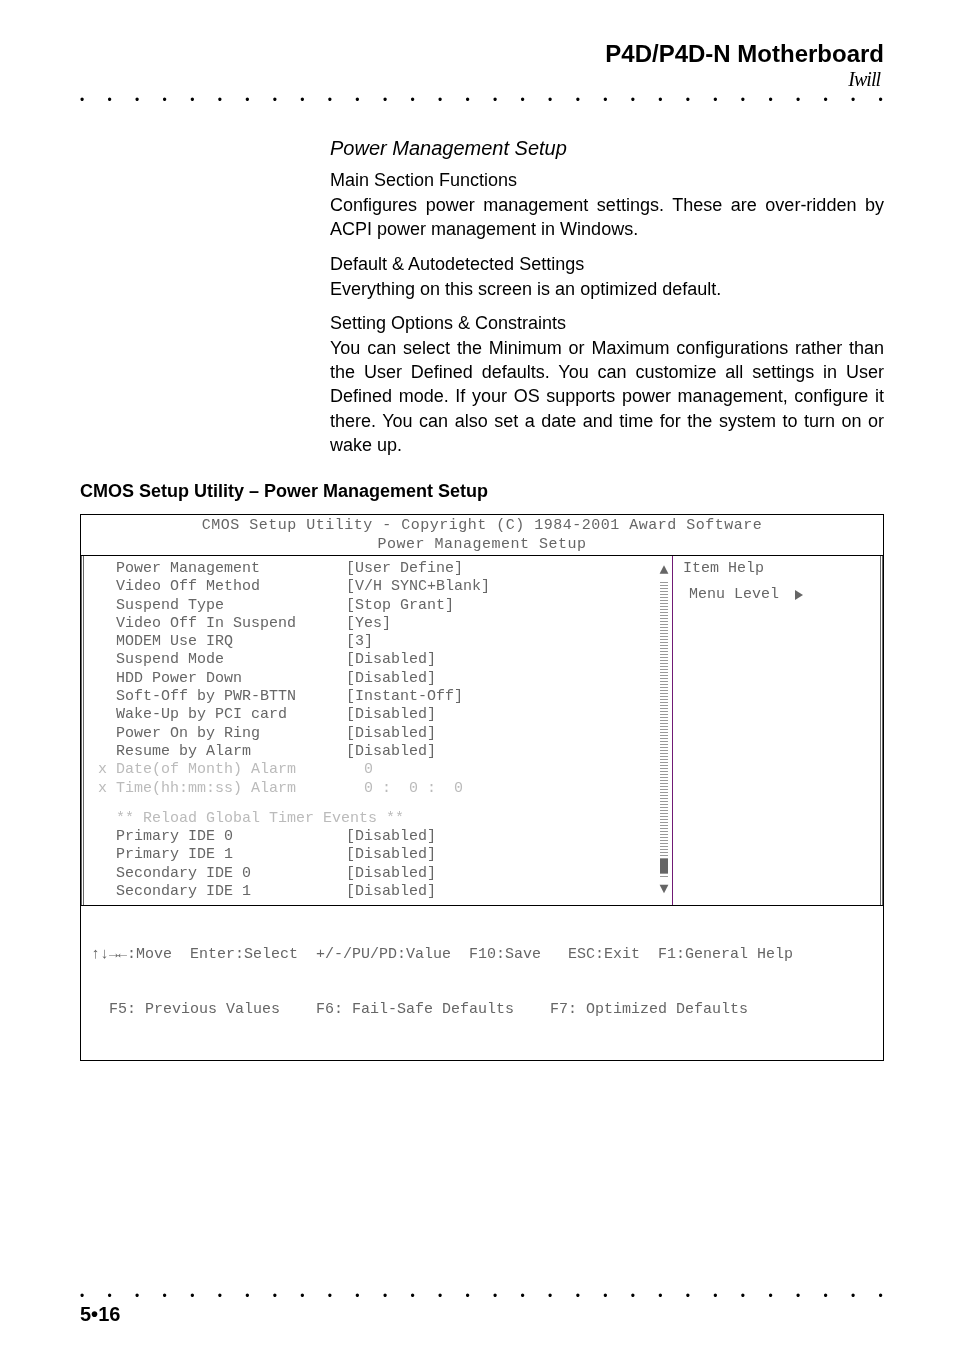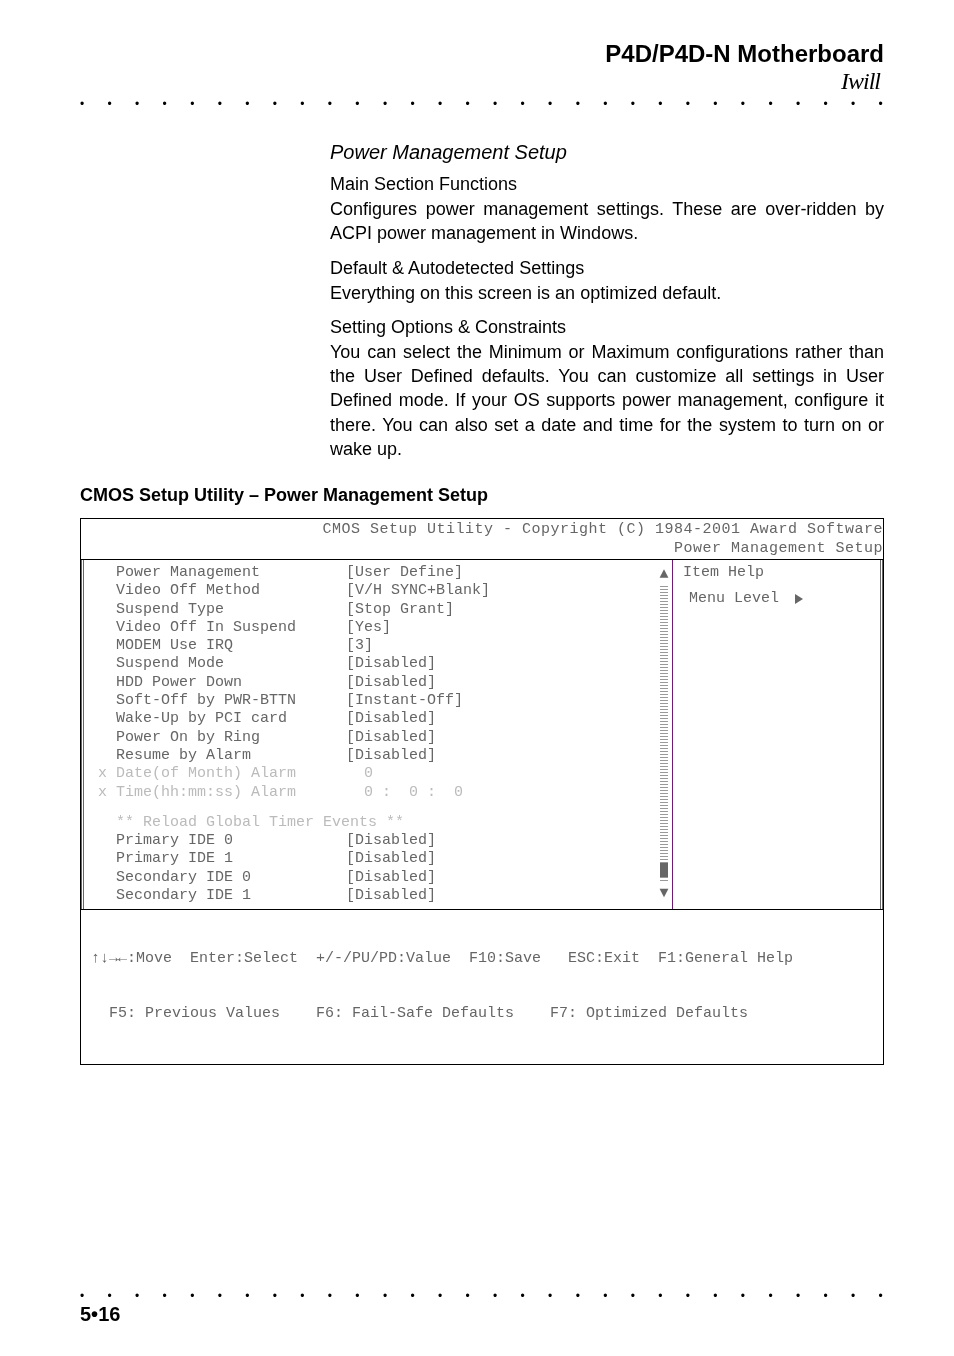--- a/index.html
+++ b/index.html
@@ -20,21 +20,21 @@
     flex-direction: column;
   }
   .product-title {
     font-weight: bold;
     font-size: 24px;
     font-style: normal;
   }
   .logo {
     font-family: Georgia, serif;
     font-style: italic;
-    font-size: 24px;
+    font-size: 20px;
     letter-spacing: -1px;
     padding-right: 4px;
   }
   .dotline {
     letter-spacing: 10px;
     font-size: 12px;
     color: #000;
     white-space: nowrap;
     overflow: hidden;
     margin-top: 2px;
@@ -74,21 +74,21 @@
   }
   
   .bios-box {
     border: 1px solid #000;
     font-family: "Courier New", monospace;
     font-size: 15px;
     color: #666;
     line-height: 1.22;
   }
   .bios-title-row {
-    text-align: right;
+    text-align: center;
     padding: 2px 0 1px 0;
     border-bottom: 1px solid #000;
     letter-spacing: 0.5px;
   }
   .bios-mid {
     display: flex;
     border-bottom: 1px solid #000;
   }
   .bios-left {
     flex: 1;

